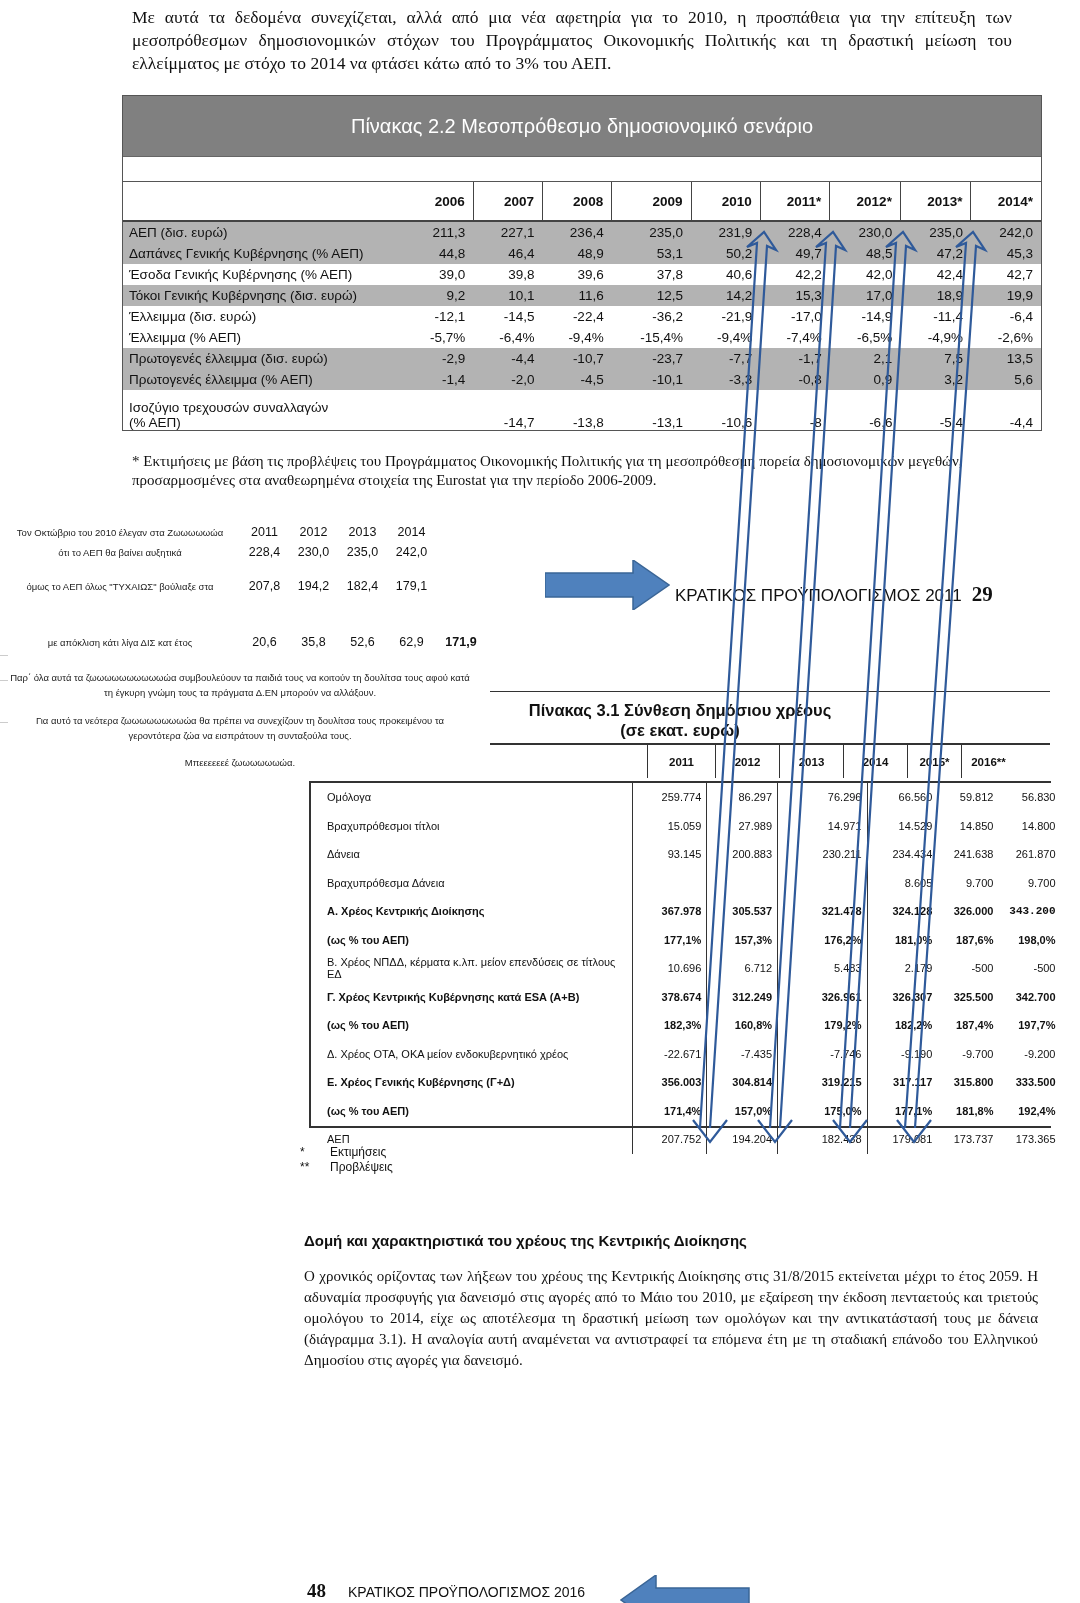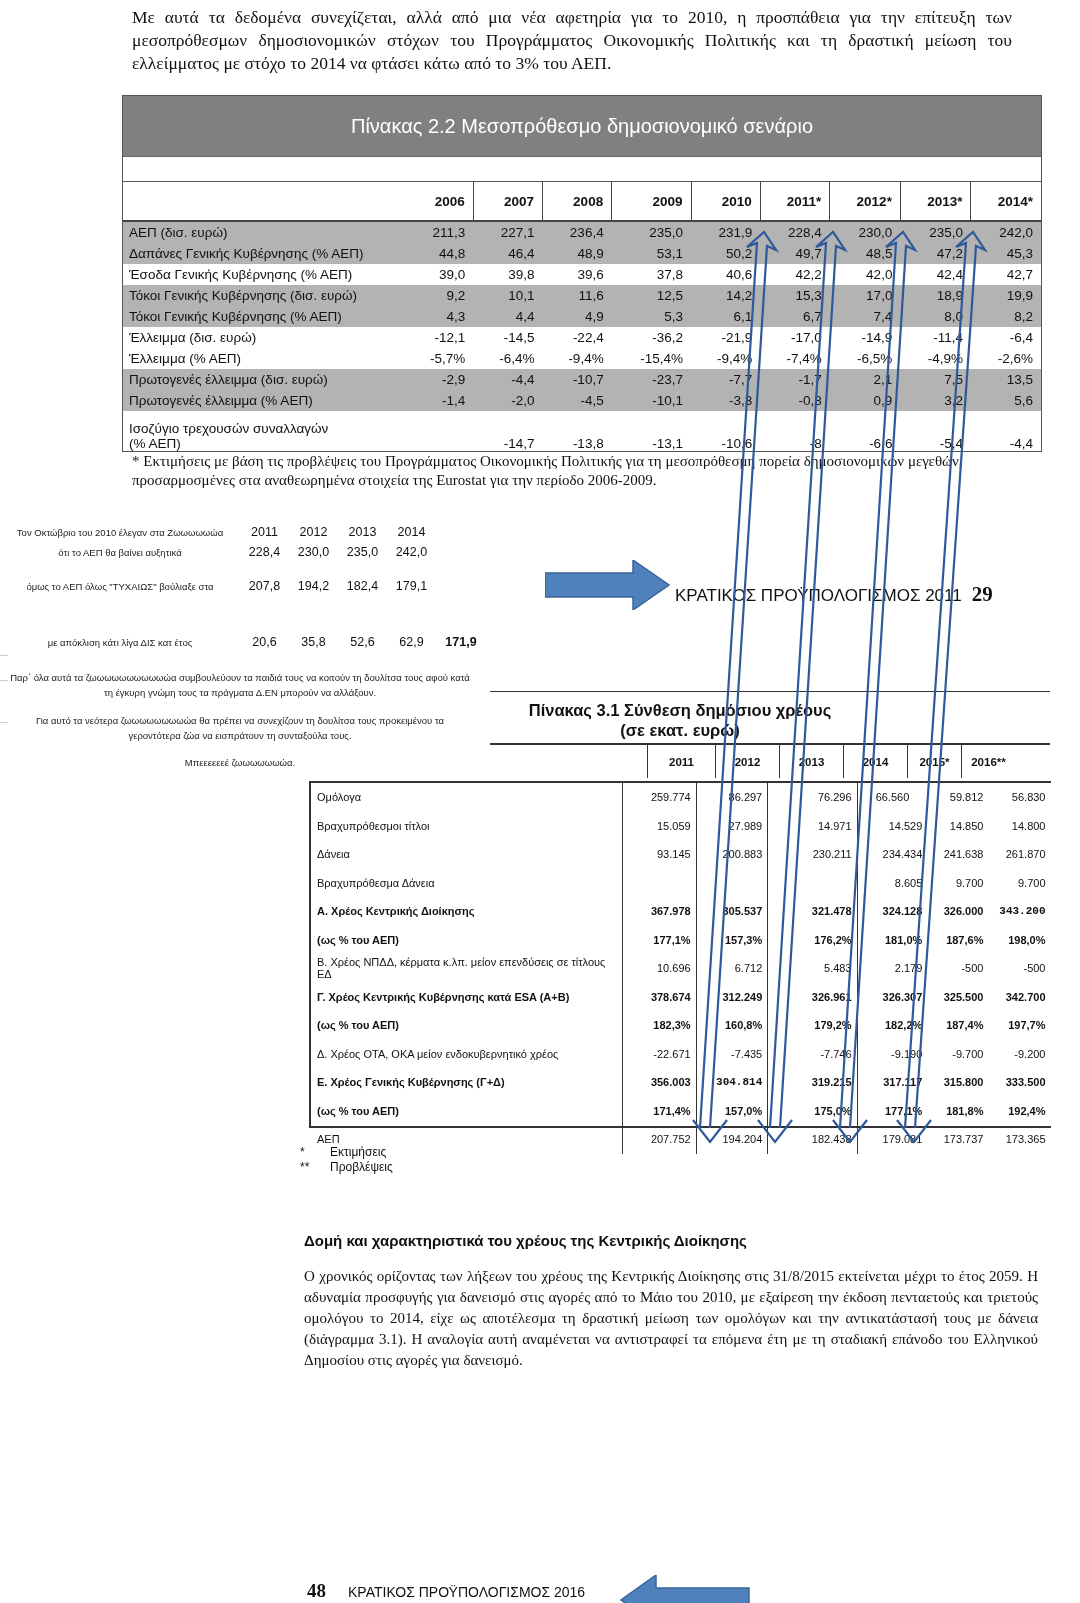--- a/index.html
+++ b/index.html
@@ -31,21 +31,21 @@
   .right-arrow{left:545px;top:560px;}
   .budget2011{left:675px;top:582px;font-size:17px;}
   .budget2011 b{font-family:"Liberation Serif",serif;font-size:21px;margin-left:10px;}
   
   .t31-line1{left:490px;top:691px;width:560px;border-top:1px solid #333;}
   .t31-title{left:500px;top:700px;width:360px;text-align:center;font-weight:bold;font-size:16.5px;line-height:20px;}
   .t31-line2{left:490px;top:743px;width:560px;border-top:2px solid #333;}
   .t31-head{left:647px;top:745px;height:33px;display:flex;}
   .t31-head div{border-left:1px solid #333;font-weight:bold;font-size:11.5px;display:flex;align-items:center;justify-content:center;}
   .t31{left:309px;top:781px;width:740px;height:343px;border:2px solid #333;border-right:none;}
-  .t31 table{border-collapse:collapse;font-size:11px;width:740px;}
+  .t31 table{border-collapse:collapse;font-size:11px;width:740px;margin-left:10px;}
   .t31 td{height:28.5px;text-align:right;padding:0 5px;}
   .t31 td.lbl{text-align:left;width:335px;padding-left:6px;}
   .t31 tr.b td{font-weight:bold;}
   .t31 .sep{border-left:1px solid #333;}
   .fn31{left:300px;top:1145px;font-size:12px;line-height:15px;}
   .fn31 span.m{display:inline-block;width:30px;}
   .sec-h{left:304px;top:1232px;font-weight:bold;font-size:15px;}
   .sec-p{left:304px;top:1266px;width:734px;font-size:15px;line-height:21px;text-align:justify;}
   .footer{left:307px;top:1580px;display:flex;align-items:baseline;}
   .footer .pg{font-family:"Liberation Serif",serif;font-weight:bold;font-size:19px;margin-right:22px;}
@@ -118,32 +118,20 @@
           <td class="lbl">Τόκοι Γενικής Κυβέρνησης (δισ. ευρώ)</td>
           <td>9,2</td>
           <td>10,1</td>
           <td>11,6</td>
           <td>12,5</td>
           <td>14,2</td>
           <td>15,3</td>
           <td>17,0</td>
           <td>18,9</td>
           <td>19,9</td>
-        </tr>
-        <tr class="g">
-          <td class="lbl">Τόκοι Γενικής Κυβέρνησης (% ΑΕΠ)</td>
-          <td>4,3</td>
-          <td>4,4</td>
-          <td>4,9</td>
-          <td>5,3</td>
-          <td>6,1</td>
-          <td>6,7</td>
-          <td>7,4</td>
-          <td>8,0</td>
-          <td>8,2</td>
         </tr>
         <tr class="w">
           <td class="lbl">Έλλειμμα (δισ. ευρώ)</td>
           <td>-12,1</td>
           <td>-14,5</td>
           <td>-22,4</td>
           <td>-36,2</td>
           <td>-21,9</td>
           <td>-17,0</td>
           <td>-14,9</td>
@@ -266,21 +254,21 @@
   <div style="width:53px">2016**</div>
 </div>
 <div class="abs t31">
   <table>
       <tbody id="t31body">
         <tr>
           <td class="lbl" style="width: 335px;">Ομόλογα</td>
           <td class="sep" style="width: 67px;">259.774</td>
           <td class="sep" style="width: 63px;">86.297</td>
           <td class="sep" style="width: 63px;">76.296</td>
-          <td class="sep" style="width: 63px; text-align: center;">66.560</td>
+          <td class="sep" style="width: 63px;">66.560</td>
           <td style="width: 53px;">59.812</td>
           <td style="width: 53px;">56.830</td>
         </tr>
         <tr>
           <td class="lbl" style="width: 335px;">Βραχυπρόθεσμοι τίτλοι</td>
           <td class="sep" style="width: 67px;">15.059</td>
           <td class="sep" style="width: 63px;">27.989</td>
           <td class="sep" style="width: 63px;">14.971</td>
           <td class="sep" style="width: 63px;">14.529</td>
           <td style="width: 53px;">14.850</td>
@@ -354,21 +342,21 @@
           <td class="sep" style="width: 67px;">-22.671</td>
           <td class="sep" style="width: 63px;">-7.435</td>
           <td class="sep" style="width: 63px;">-7.746</td>
           <td class="sep" style="width: 63px;">-9.190</td>
           <td style="width: 53px;">-9.700</td>
           <td style="width: 53px;">-9.200</td>
         </tr>
         <tr class="b">
           <td class="lbl" style="width: 335px;">Ε. Χρέος Γενικής Κυβέρνησης (Γ+Δ)</td>
           <td class="sep" style="width: 67px;">356.003</td>
-          <td class="sep" style="width: 63px; font-family: Liberation Mono, monospace;">304.814</td>
+          <td class="sep" style="width: 63px;">304.814</td>
           <td class="sep" style="width: 63px;">319.215</td>
           <td class="sep" style="width: 63px;">317.117</td>
           <td style="width: 53px;">315.800</td>
           <td style="width: 53px;">333.500</td>
         </tr>
         <tr class="b">
           <td class="lbl" style="width: 335px;">(ως % του ΑΕΠ)</td>
           <td class="sep" style="width: 67px;">171,4%</td>
           <td class="sep" style="width: 63px;">157,0%</td>
           <td class="sep" style="width: 63px;">175,0%</td>

